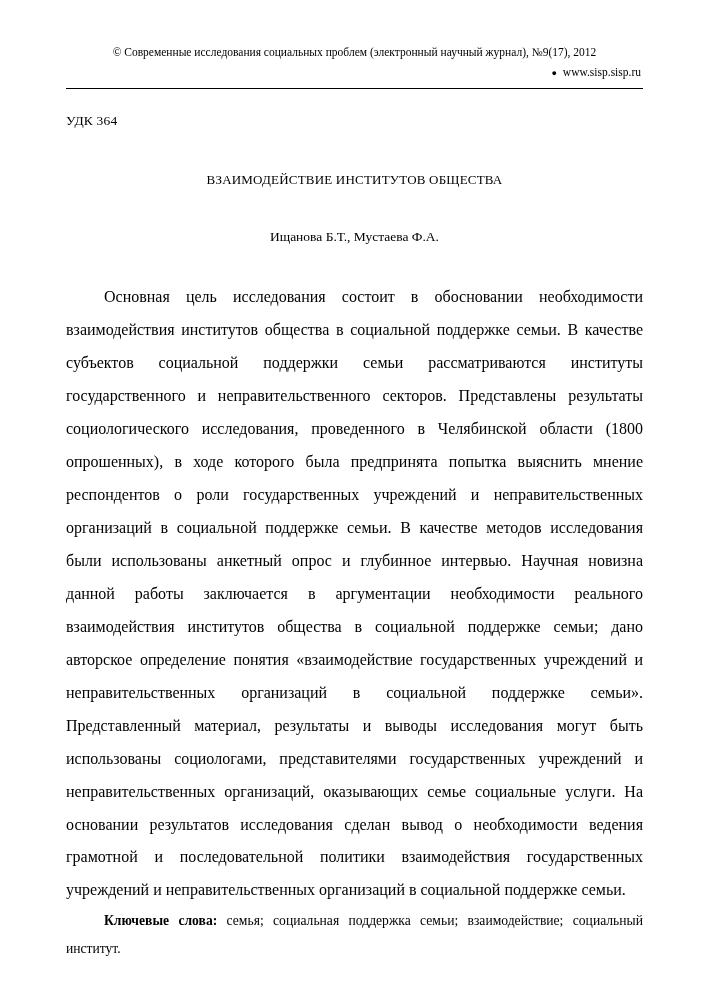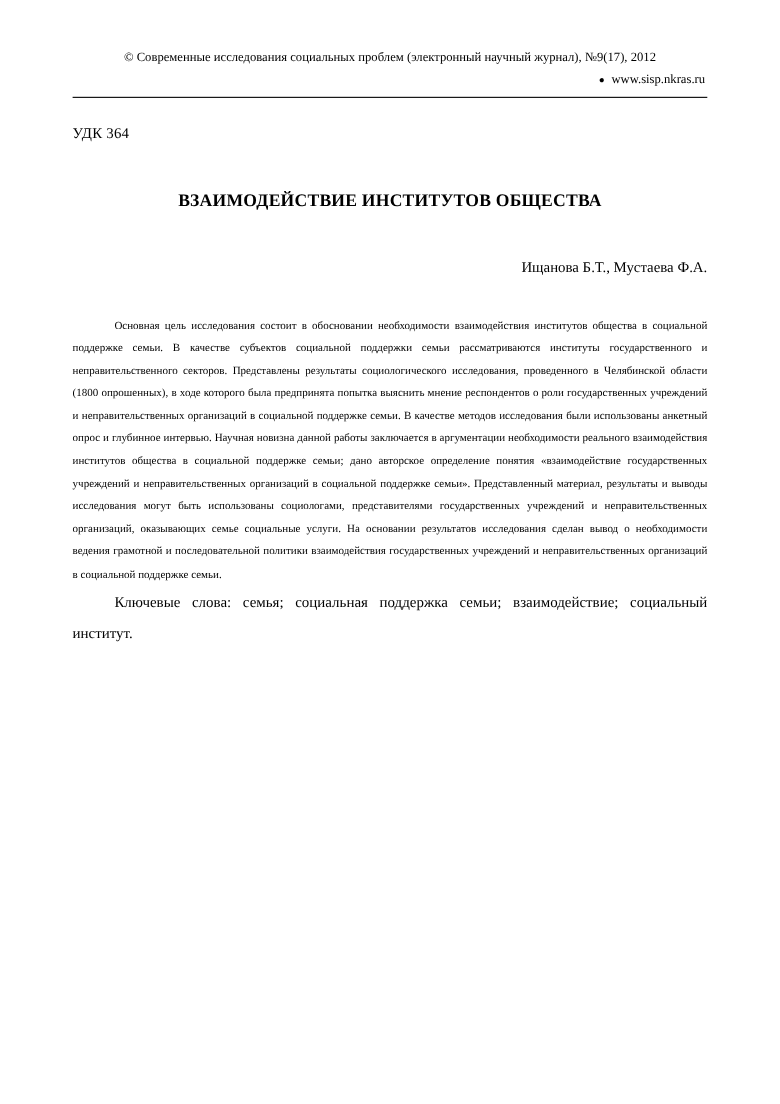--- a/index.html
+++ b/index.html
@@ -49,64 +49,64 @@
   .udc {
     font-size: 13.5px;
     font-weight: normal;
     margin-top: 24px;
     letter-spacing: 0.2px;
   }
   
   .title {
     margin-top: 40px;
     text-align: center;
-    font-size: 16px;
-    font-weight: bold;
+    font-size: 13px;
+    font-weight: normal;
     line-height: 1.75;
     letter-spacing: 0.2px;
   }
   .title-line {
     display: block;
   }
   
   .authors {
     margin-top: 38px;
-    text-align: right;
+    text-align: center;
     font-size: 13.5px;
   }
   
   .abstract {
     margin-top: 36px;
-    font-size: 10px;
+    font-size: 16px;
     line-height: 2.06;
     text-align: justify;
     text-justify: inter-word;
     text-indent: 38px;
     hyphens: manual;
   }
   .keywords {
     margin-top: 0;
     font-size: 13.6px;
     line-height: 2.06;
     text-align: justify;
     text-indent: 38px;
   }
   .keywords b {
-    font-weight: normal;
+    font-weight: bold;
   }
 </style>
 </head>
 <body>
 
 <div class="page">
 
   <div class="running-head">
     <span>© Современные исследования социальных проблем (электронный научный журнал), №9(17), 2012</span>
     <span class="running-head-line2">
-      <span class="bullet">●</span><span>www.sisp.nkras.ru</span>
+      <span class="bullet">●</span><span>www.sisp.sisp.ru</span>
     </span>
   </div>
 
   <hr class="rule">
 
   <div class="udc">УДК 364</div>
 
   <div class="title">
     <span class="title-line">ВЗАИМОДЕЙСТВИЕ ИНСТИТУТОВ ОБЩЕСТВА</span>
   </div>

